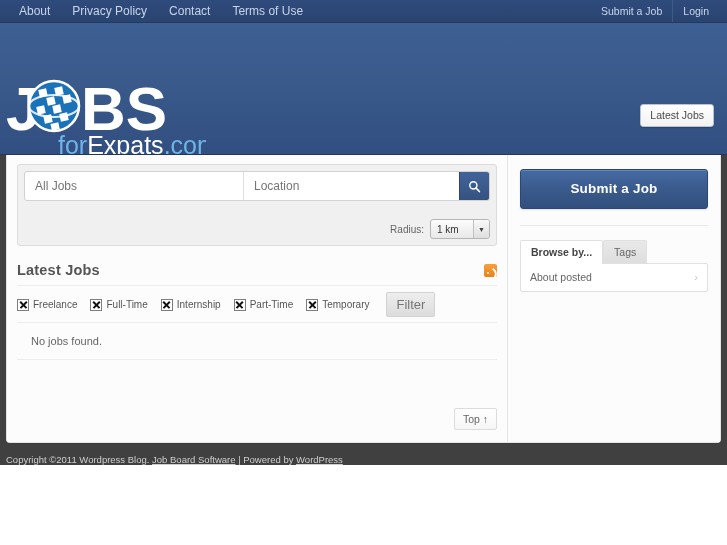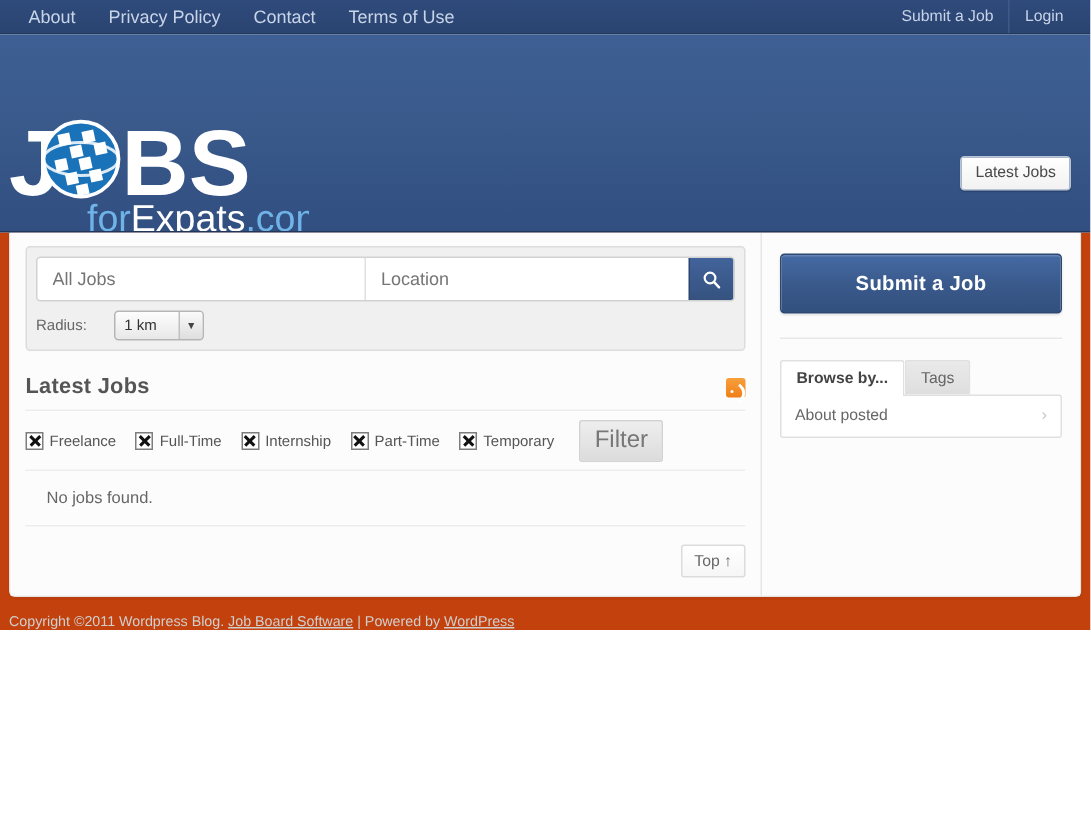--- a/index.html
+++ b/index.html
@@ -83,21 +83,21 @@
     color: #4a4a4a;
     font-size: 10.5px;
     padding: 4px 9px 5px 9px;
     box-shadow: 0 1px 1px rgba(0,0,0,0.2);
     cursor: pointer;
     white-space: nowrap;
   }
 
   
   .page-wrap {
-    background: #c2410c;
+    background: #404040;
     padding: 0;
   }
   .panel {
     margin: 0 6px;
     background: #fbfbfb;
     border: 1px solid #e3e3e3;
     border-top: none;
     border-radius: 0 0 4px 4px;
     display: flex;
     min-height: 217px;
@@ -152,23 +152,23 @@
     border-left: 1px solid #2b4470;
     display: flex;
     align-items: center;
     justify-content: center;
     cursor: pointer;
   }
   .search-btn svg { display:block; }
   .radius-row {
     display: flex;
     align-items: center;
-    justify-content: flex-start;
-    margin-top: 6px;
-    gap: 18px;
+    justify-content: flex-end;
+    margin-top: 18px;
+    gap: 6px;
   }
   .radius-label {
     font-size: 10px;
     color: #666;
   }
   .radius-select {
     display: flex;
     align-items: stretch;
     border: 1px solid #b5b5b5;
     border-radius: 3px;
@@ -276,21 +276,21 @@
   .filter-label {
     font-size: 10px;
     color: #555;
     white-space: nowrap;
   }
   .filter-btn {
     background: linear-gradient(to bottom, #eeeeee 0%, #dcdcdc 100%);
     border: 1px solid #d2d2d2;
     border-radius: 2px;
     color: #777;
-    font-size: 16px;
+    font-size: 13px;
     padding: 4px 9px;
     margin-left: 4px;
     cursor: pointer;
   }
 
   
   .results {
     border-bottom: 1px solid #ededed;
     padding: 12px 0 12px 14px;
   }
@@ -304,20 +304,21 @@
     padding: 12px 0 12px 0;
   }
   .top-btn {
     background: linear-gradient(to bottom, #ffffff 0%, #f6f6f6 100%);
     border: 1px solid #dcdcdc;
     border-radius: 2px;
     color: #666;
     font-size: 10.5px;
     padding: 4px 8px;
     cursor: pointer;
+    margin-top: 36px;
   }
 
   
   .submit-btn {
     display: block;
     width: 100%;
     box-sizing: border-box;
     background: linear-gradient(to bottom, #456aa4 0%, #3a5a8c 50%, #32507e 100%);
     border: 1px solid #2c4771;
     border-radius: 3px;

